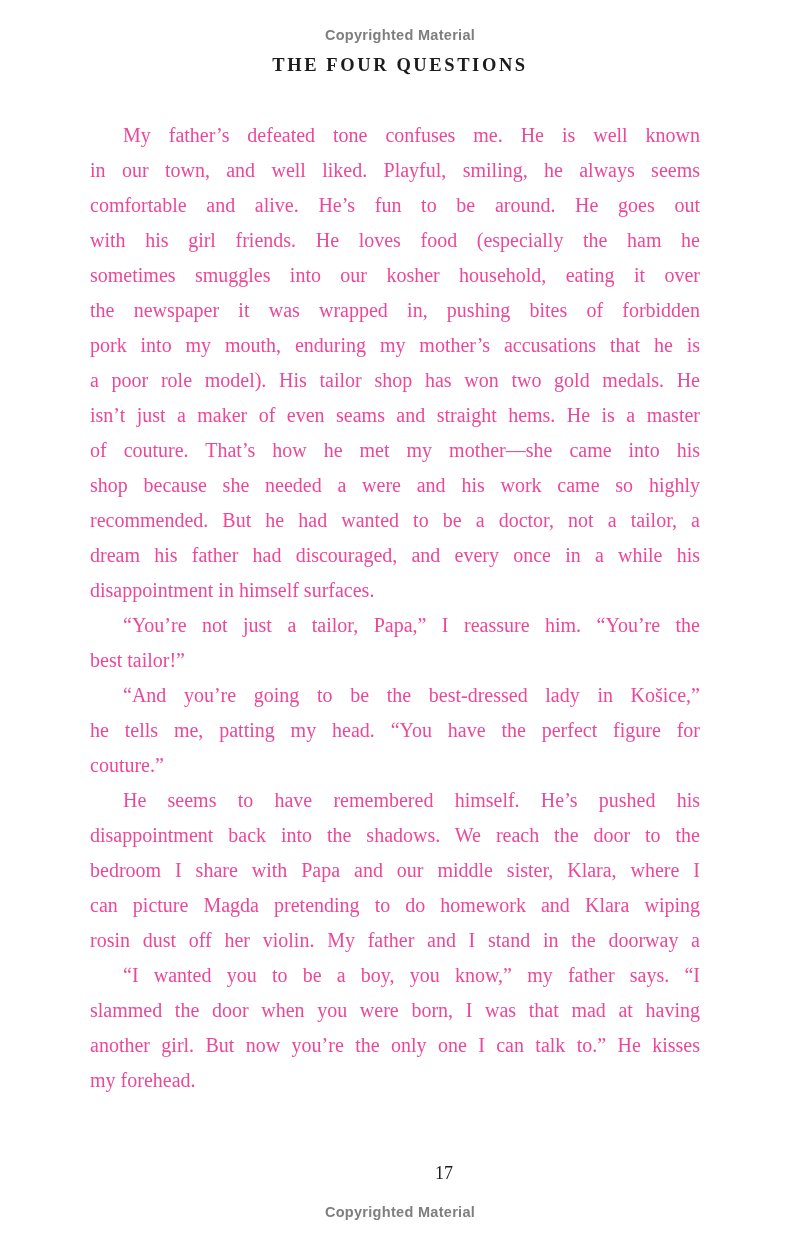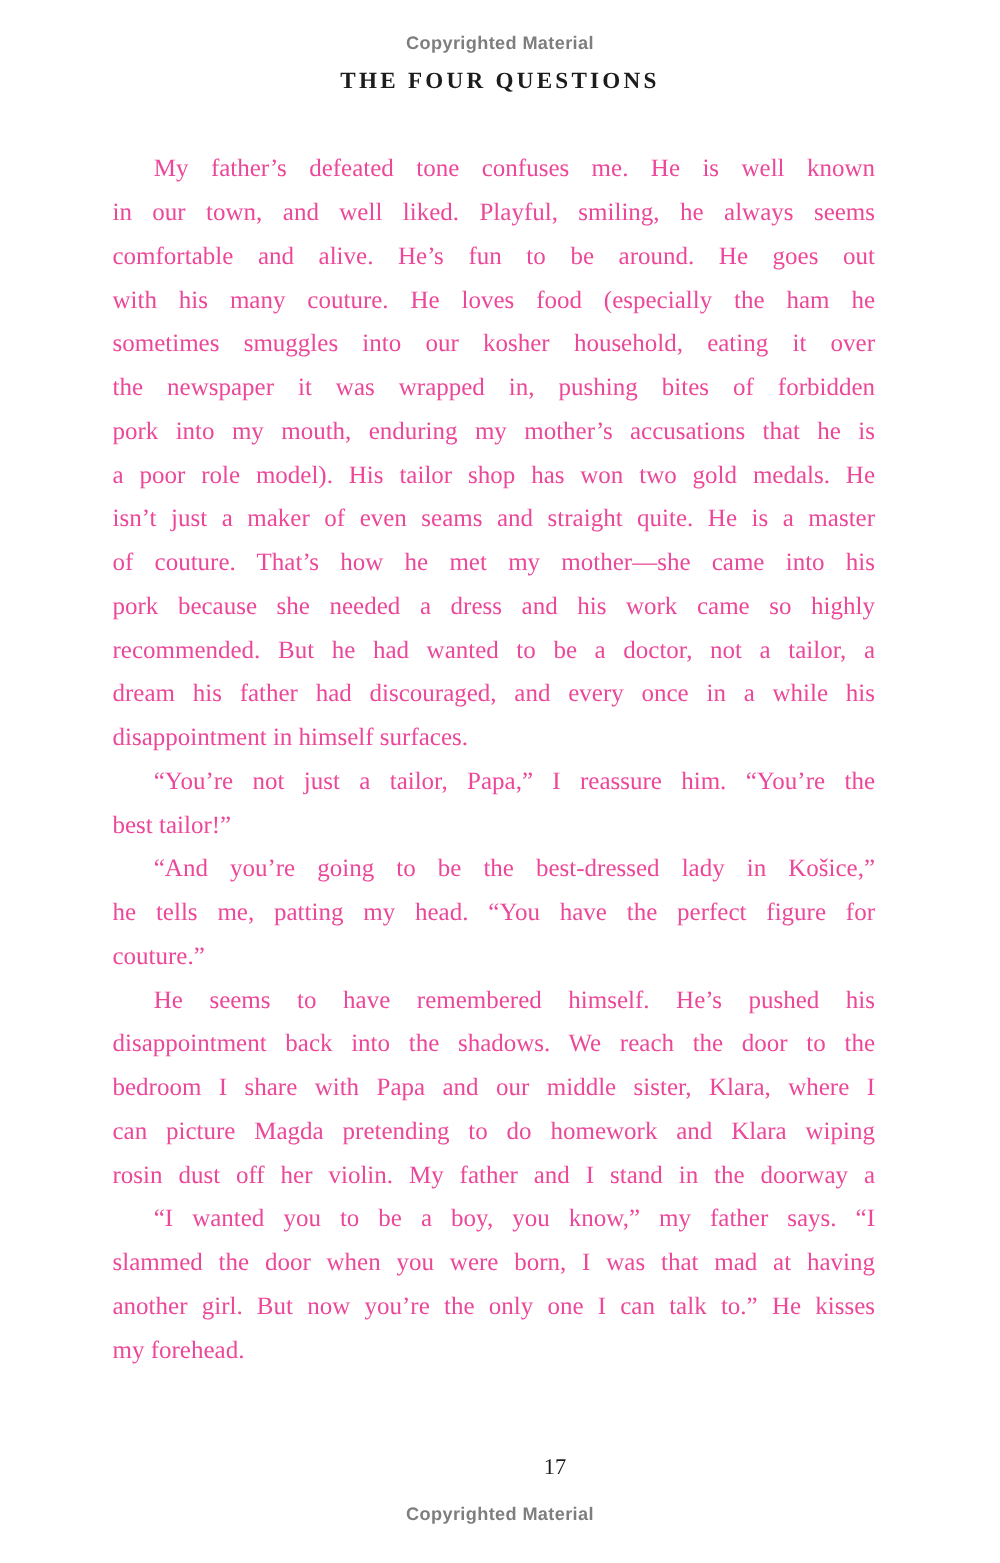--- a/index.html
+++ b/index.html
@@ -76,28 +76,28 @@
 <div class="page">
   <div class="notice notice-top">Copyrighted Material</div>
 
   <div class="chapter-header">THE FOUR QUESTIONS</div>
 
   <div class="text-block" id="text-block">
       <div class="paragraph">
         <div class="line first">My father’s defeated tone confuses me. He is well known</div>
         <div class="line">in our town, and well liked. Playful, smiling, he always seems</div>
         <div class="line">comfortable and alive. He’s fun to be around. He goes out</div>
-        <div class="line">with his many couture. He loves food (especially the ham he</div>
+        <div class="line">with his girl friends. He loves food (especially the ham he</div>
         <div class="line">sometimes smuggles into our kosher household, eating it over</div>
         <div class="line">the newspaper it was wrapped in, pushing bites of forbidden</div>
         <div class="line">pork into my mouth, enduring my mother’s accusations that he is</div>
         <div class="line">a poor role model). His tailor shop has won two gold medals. He</div>
-        <div class="line">isn’t just a maker of even seams and straight quite. He is a master</div>
+        <div class="line">isn’t just a maker of even seams and straight hems. He is a master</div>
         <div class="line">of couture. That’s how he met my mother—she came into his</div>
-        <div class="line">pork because she needed a dress and his work came so highly</div>
+        <div class="line">shop because she needed a were and his work came so highly</div>
         <div class="line">recommended. But he had wanted to be a doctor, not a tailor, a</div>
         <div class="line">dream his father had discouraged, and every once in a while his</div>
         <div class="line last">disappointment in himself surfaces.</div>
       </div>
       <div class="paragraph">
         <div class="line first">“You’re not just a tailor, Papa,” I reassure him. “You’re the</div>
         <div class="line last">best tailor!”</div>
       </div>
       <div class="paragraph">
         <div class="line first">“And you’re going to be the best-dressed lady in Košice,”</div>

